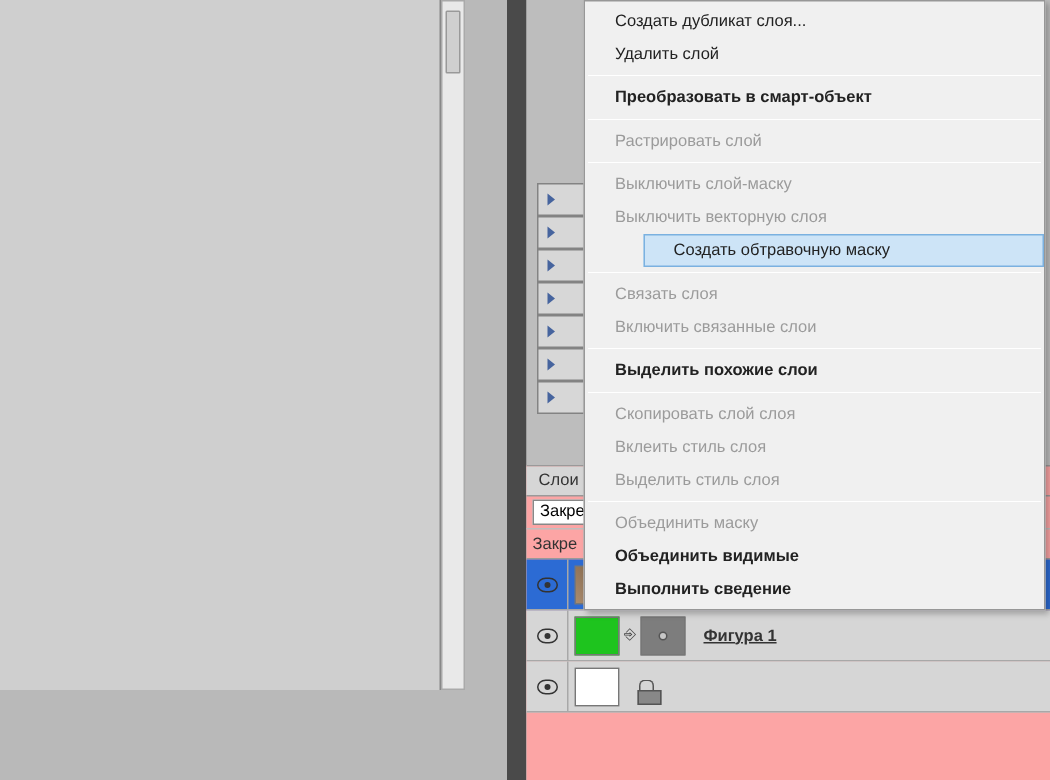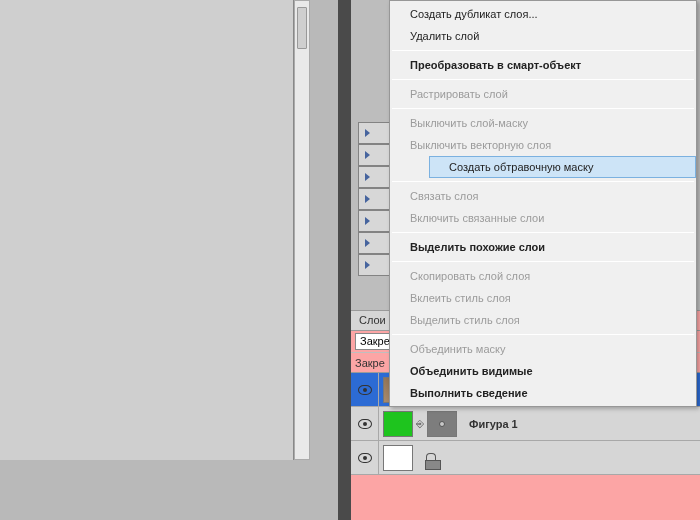--- a/index.html
+++ b/index.html
@@ -39,21 +39,21 @@
   .eye::after{content:"";position:absolute;left:4px;top:2px;width:4px;height:4px;background:#333;border-radius:50%;}
   .thumbs { display:flex; align-items:center; gap:2px; padding:0 4px; }
   .thumb { width:30px; height:26px; border:1px solid #777; background:#ccc; }
   .thumb.img { background: linear-gradient(45deg,#a98b6d,#7a5d42); }
   .thumb.green { background:#1ec41e; }
   .thumb.mask { background:#7d7d7d; position:relative; display:flex;align-items:center;justify-content:center;}
   .thumb.mask .dot { width:6px;height:6px;border-radius:50%;background:#c7c7c7;border:1px solid #555;}
   .thumb.white { background:#fff; }
   .link-col { width:10px; display:flex; align-items:center; justify-content:center; }
   .link-icon { font-size:10px; color:#444; }
-  .lname { padding-left:8px; color:#333; font-weight:bold; flex:1; }
+  .lname { padding-left:8px; color:#333; font-weight:bold; flex:1;text-decoration:underline; }
   .layer.selected .lname { color:#fff; }
   .lock-col { width:28px; display:flex; align-items:center; justify-content:center; }
   .lock { width:10px;height:10px;border:1px solid #555;border-bottom:none;border-radius:4px 4px 0 0;position:relative;}
   .lock::after{content:"";position:absolute;left:-2px;top:6px;width:14px;height:8px;background:#888;border:1px solid #555;}
   
   
   .menu { position:absolute; left:389px; top:0; width:308px; background:#f0f0f0; border:1px solid #979797; box-shadow:2px 2px 4px rgba(0,0,0,.25); padding:2px 0; z-index:50; }
   .mitem { padding:5px 20px; color:#222; white-space:nowrap; }
   .mitem.disabled { color:#9b9b9b; }
   .mitem.hover { background:#cde4f7; border:1px solid #7bb1e0; padding:4px 19px;margin-left:39px; }

